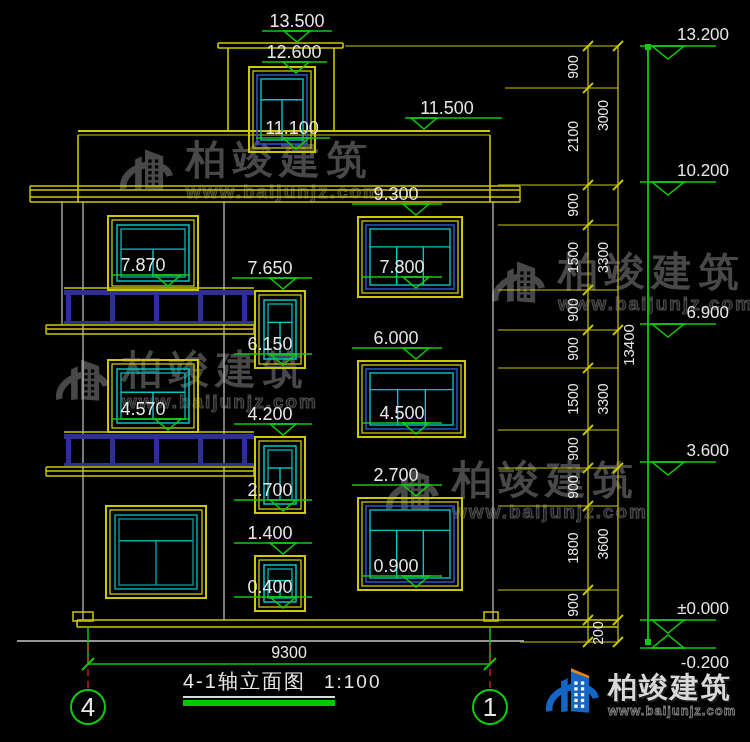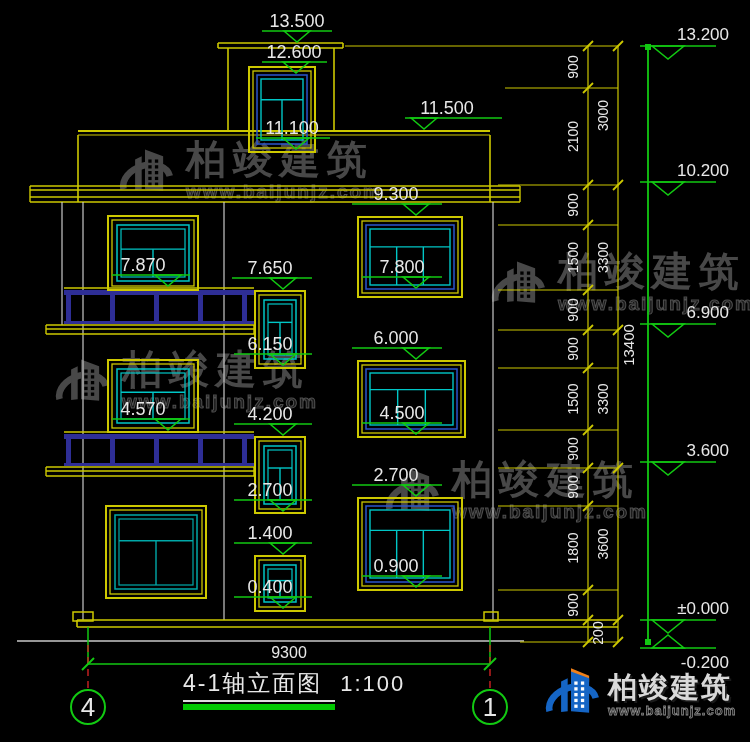--- a/index.html
+++ b/index.html
@@ -7,22 +7,22 @@
          font-family:"Liberation Sans","DejaVu Sans",sans-serif;}
   #watermarks{position:absolute;inset:0;z-index:1;}
   .wm{position:absolute;display:flex;align-items:center;opacity:.95;}
   .wm-txt{margin-left:8px;}
   .wm-name{font-size:40px;font-weight:bold;color:#4c4c4c;letter-spacing:7px;line-height:1;white-space:nowrap;}
   .wm-url{font-size:19px;font-weight:bold;color:#1d1d1d;-webkit-text-stroke:1px #555;
           letter-spacing:2px;margin-top:2px;white-space:nowrap;}
   #dwg{position:absolute;left:0;top:0;z-index:2;}
   svg text{fill:#e8e8e8;font-family:"Liberation Sans","DejaVu Sans",sans-serif;}
   #title-block{position:absolute;left:183px;top:668px;z-index:3;color:#e8e8e8;}
-  #t-title{font-size:23px;letter-spacing:2px;}
-  #t-scale{font-size:22px;letter-spacing:2px;margin-left:18px;}
+  #t-title{font-size:20px;letter-spacing:2px;}
+  #t-scale{font-size:19px;letter-spacing:2px;margin-left:18px;}
   #t-underline-white{width:152px;height:2px;background:#ddd;margin-top:1px;}
   #t-underline-green{width:152px;height:6px;background:#00c800;margin-top:2px;}
   #brand-logo{position:absolute;left:538px;top:660px;z-index:4;display:flex;align-items:center;}
   #logo-txt{margin-left:4px;}
   #logo-name{font-size:29px;font-weight:bold;color:#d9d9d9;letter-spacing:2px;line-height:1.05;
              text-shadow:2px 2px 0 #1a1a1a;white-space:nowrap;}
   #logo-url{font-size:13px;font-weight:bold;color:#141414;-webkit-text-stroke:0.8px #8a8a8a;
             letter-spacing:1px;white-space:nowrap;}
 </style>
 </head>

